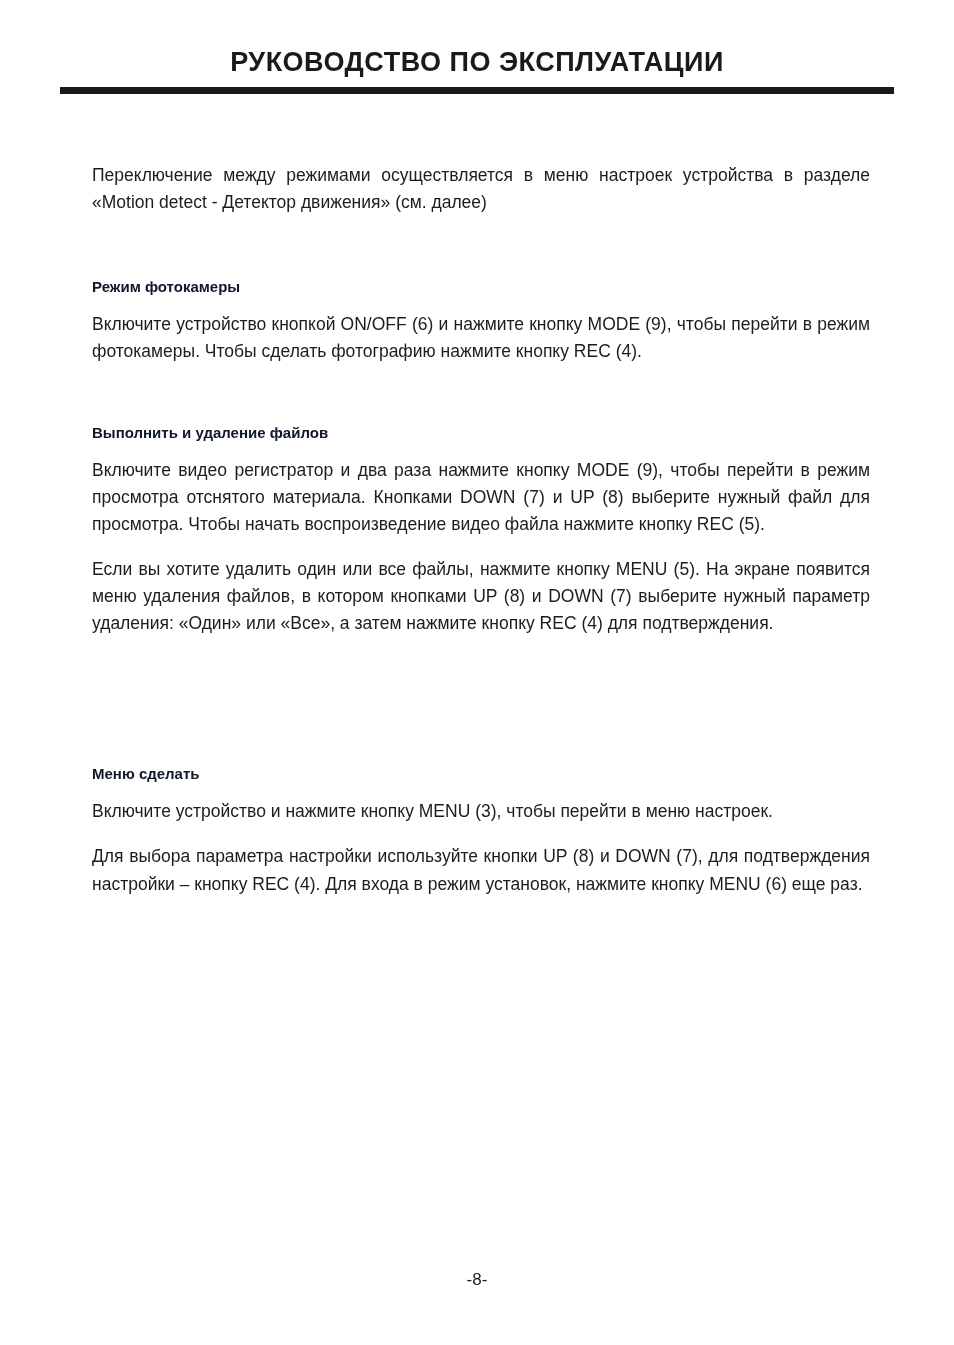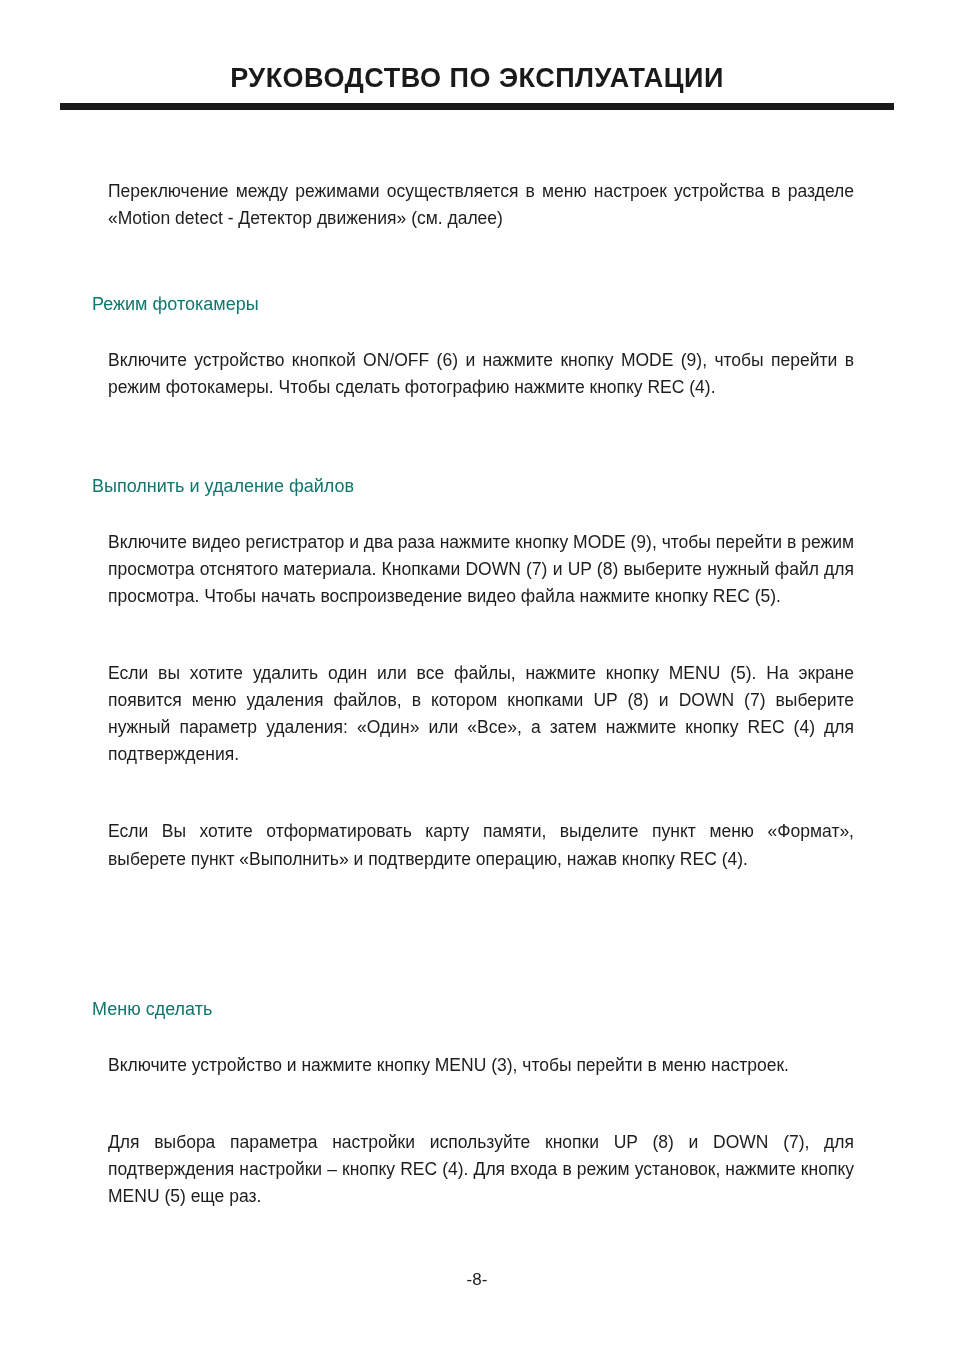--- a/index.html
+++ b/index.html
@@ -28,46 +28,45 @@
     width: 834px;
   }
   .header-title {
     font-size: 27px;
     font-weight: bold;
     color: #1a1a1a;
     letter-spacing: 0.5px;
     text-align: center;
     line-height: 1.1;
     padding-bottom: 6px;
-    margin-top: 16px;
   }
   .header-rule {
     width: 100%;
     height: 7px;
     background: #1a1a1a;
     margin-top: 3px;
   }
   .content {
     position: absolute;
     left: 92px;
     top: 162px;
     width: 778px;
   }
   p {
-    margin: 16px;
+    margin: 0;
     font-size: 17.5px;
     line-height: 1.55;
     color: #1d1d1d;
     text-align: justify;
   }
   h2 {
     margin: 0;
-    font-size: 18px;
-    font-weight: normal;
-    color: #0f766e;
+    font-size: 15px;
+    font-weight: bold;
+    color: #0f172a;
   }
   .sp-intro { margin-bottom: 0; }
   .gap-1 { height: 62px; }
   .gap-after-h { height: 16px; }
   .gap-para { height: 18px; }
   .gap-2 { height: 58px; }
   .gap-3 { height: 110px; }
   .footer {
     position: absolute;
     left: 0;
@@ -99,29 +98,28 @@
     <p>Включите устройство кнопкой ON/OFF (6) и нажмите кнопку MODE (9), чтобы перейти в режим фотокамеры. Чтобы сделать фотографию нажмите кнопку REC (4).</p>
 
     <div class="gap-2"></div>
 
     <h2>Выполнить и удаление файлов</h2>
     <div class="gap-after-h"></div>
     <p>Включите видео регистратор и два раза нажмите кнопку MODE (9), чтобы перейти в режим просмотра отснятого материала. Кнопками DOWN (7) и UP (8) выберите нужный файл для просмотра. Чтобы начать воспроизведение видео файла нажмите кнопку REC (5).</p>
     <div class="gap-para"></div>
     <p>Если вы хотите удалить один или все файлы, нажмите кнопку MENU (5). На экране появится меню удаления файлов, в котором кнопками UP (8) и DOWN (7) выберите нужный параметр удаления: «Один» или «Все», а затем нажмите кнопку REC (4) для подтверждения.</p>
     <div class="gap-para"></div>
-    <p>Если Вы хотите отформатировать карту памяти, выделите пункт меню «Формат», выберете пункт «Выполнить» и подтвердите операцию, нажав кнопку REC (4).</p>
 
     <div class="gap-3"></div>
 
     <h2>Меню сделать</h2>
     <div class="gap-after-h"></div>
     <p>Включите устройство и нажмите кнопку MENU (3), чтобы перейти в меню настроек.</p>
     <div class="gap-para"></div>
-    <p>Для выбора параметра настройки используйте кнопки UP (8) и DOWN (7), для подтверждения настройки – кнопку REC (4). Для входа в режим установок, нажмите кнопку MENU (5) еще раз.</p>
+    <p>Для выбора параметра настройки используйте кнопки UP (8) и DOWN (7), для подтверждения настройки – кнопку REC (4). Для входа в режим установок, нажмите кнопку MENU (6) еще раз.</p>
 
   </div>
 
   <div class="footer">
     <span>-8-</span>
   </div>
 
 </div>
 
 </body></html>

